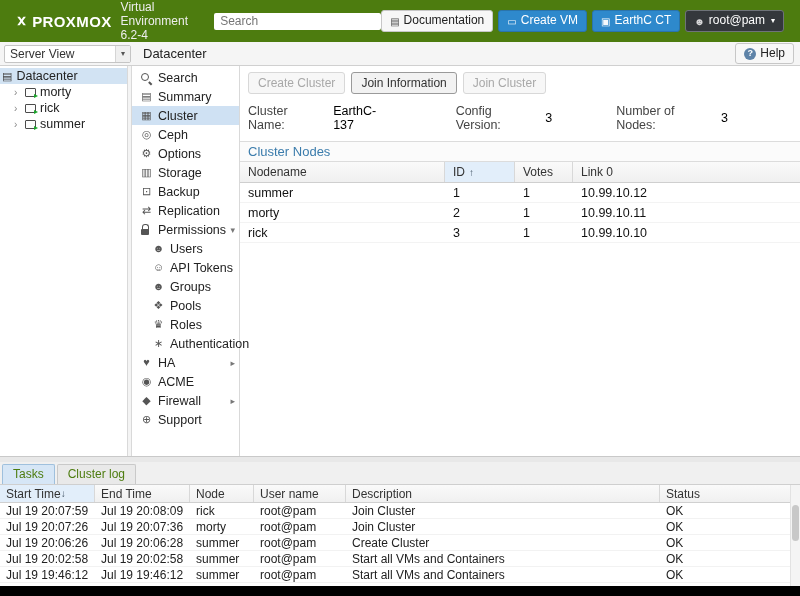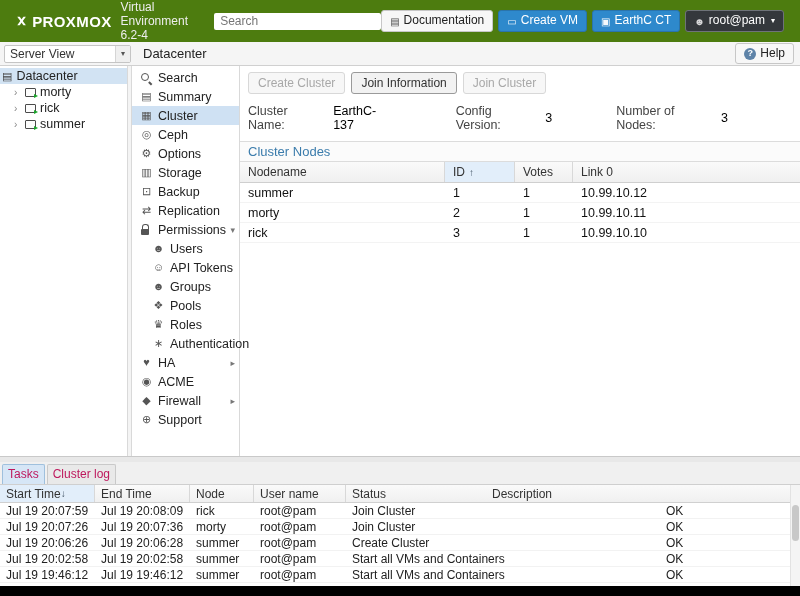--- a/index.html
+++ b/index.html
@@ -99,22 +99,22 @@
     border-bottom:1px solid #f3f3f3; cursor:pointer; }
   .ngrow .cell { padding:0 8px; overflow:hidden; white-space:nowrap; }
   .sortarrow { font-size:10px; color:#456; }
   .cfill { flex:1 1 auto; }
 
   
   .splitter { flex:0 0 6px; background:#e8e8e8; border-top:1px solid #c9c9c9; cursor:row-resize; }
   .tasks { flex:0 0 124px; display:flex; flex-direction:column; background:#fff; position:relative; }
   .tabsrow { flex:0 0 22px; background:#f0f0f0; display:flex; align-items:flex-end; gap:2px;
     padding:2px 0 0 2px; border-bottom:1px solid #cfcfcf; }
-  .tab { font-size:12px; padding:2px 5px 3px; border:1px solid #c9c9c9; border-bottom:none;
-    border-radius:2px 2px 0 0; background:#e9e9e9; color:#be185d; cursor:pointer; }
+  .tab { font-size:12px; padding:2px 10px 3px; border:1px solid #c9c9c9; border-bottom:none;
+    border-radius:2px 2px 0 0; background:#e9e9e9; color:#4d7c0f; cursor:pointer; }
   .tab.active { background:#d6e6f6; border-color:#9fc0dd; }
   .tghead { display:flex; flex:0 0 18px; background:linear-gradient(#fafafa,#f0f0f0);
     border-bottom:1px solid #d0d0d0; color:#333; font-size:12px; }
   .tgc { display:flex; align-items:center; padding:0 6px; border-right:1px solid #d8d8d8;
     overflow:hidden; white-space:nowrap; cursor:pointer; }
   .tgc.sorted { background:#e2eefa; }
   .t-start { width:95px; flex:0 0 95px; } .t-end { width:95px; flex:0 0 95px; }
   .t-node { width:64px; flex:0 0 64px; } .t-user { width:92px; flex:0 0 92px; }
   .t-desc { width:314px; flex:0 0 314px; } .t-status { flex:1 1 auto; border-right:none; }
   .tgrow { display:flex; flex:0 0 16px; align-items:center; font-size:12px; color:#222;
@@ -370,25 +370,25 @@
       </div>
       <div class="tgc t-end">
         <span>End Time</span>
       </div>
       <div class="tgc t-node">
         <span>Node</span>
       </div>
       <div class="tgc t-user">
         <span>User name</span>
       </div>
+      <div class="tgc t-desc">
+        <span>Description</span>
+      </div>
       <div class="tgc t-status">
         <span>Status</span>
-      </div>
-      <div class="tgc t-desc">
-        <span>Description</span>
       </div>
     </div>
 
     <div class="tgrow">
       <span class="cell t-start">Jul 19 20:07:59</span>
       <span class="cell t-end">Jul 19 20:08:09</span>
       <span class="cell t-node">rick</span>
       <span class="cell t-user">root@pam</span>
       <span class="cell t-desc">Join Cluster</span>
       <span class="cell t-status">OK</span>

